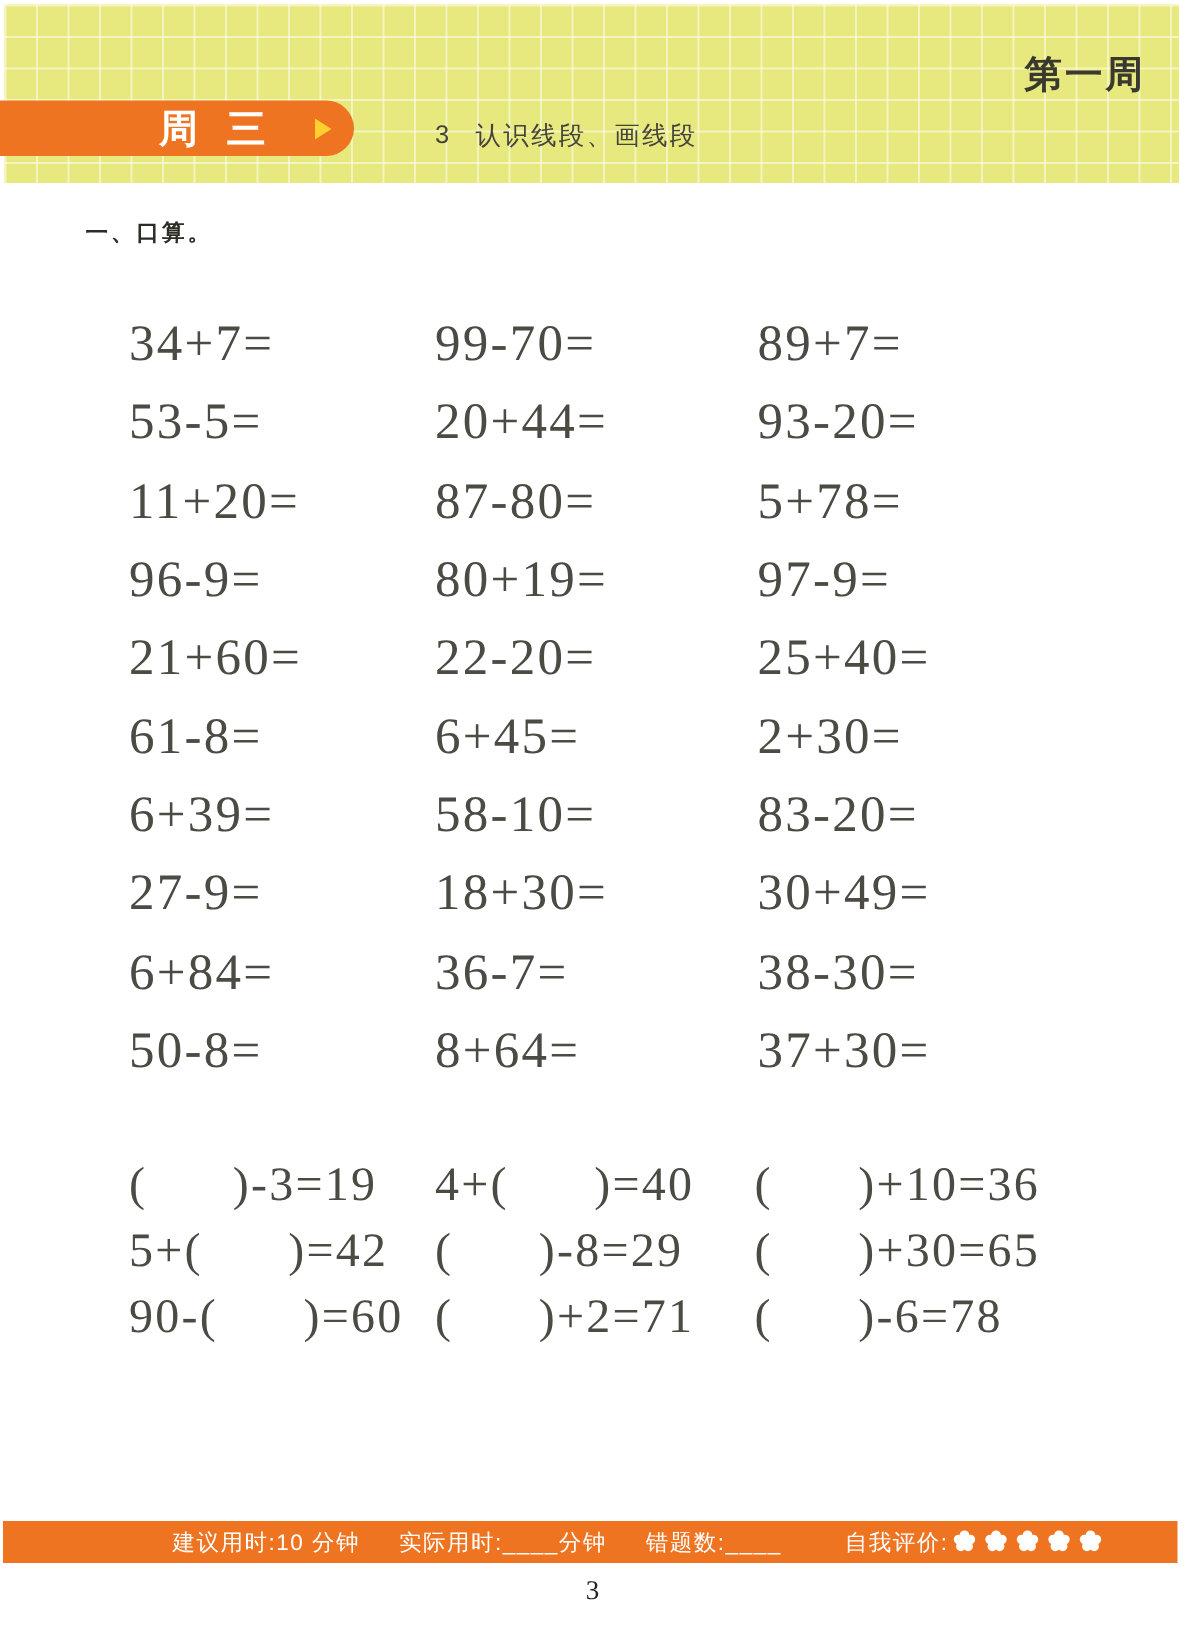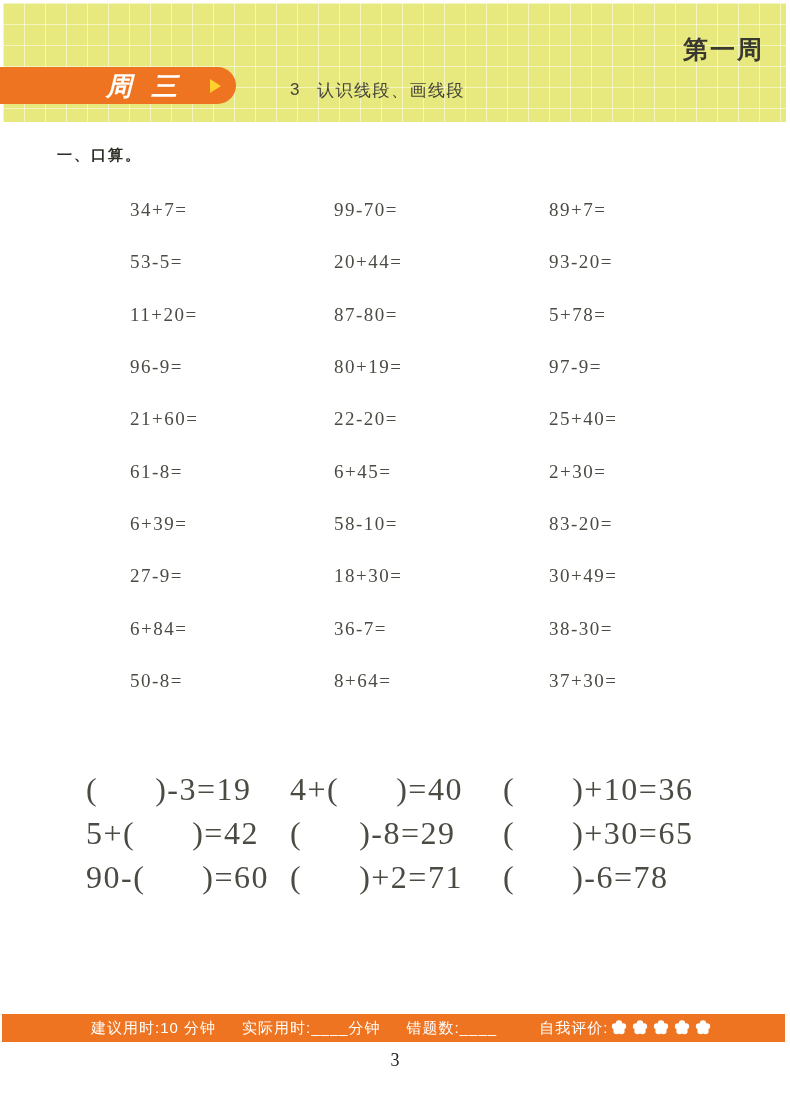--- a/index.html
+++ b/index.html
@@ -18,21 +18,21 @@
       linear-gradient(to right, rgba(255,255,255,.5) 1px, transparent 1px),
       linear-gradient(to bottom, rgba(255,255,255,.5) 1px, transparent 1px);
     background-size:21px 21px;
   }
   .week-label {
     position:absolute; top:30px; right:22px;
     font-size:25px; font-weight:700; color:#3a392f; letter-spacing:2px;
   }
   .banner {
     position:absolute; top:64px; left:-3px; width:236px; height:37px;
-    background:#ee7421; border-radius:0 19px 19px 0;font-style:italic;
+    background:#ee7421; border-radius:0 19px 19px 0;
   }
   .banner-text {
     position:absolute; left:106px; top:50%; transform:translateY(-50%);
     color:#ffffff; font-size:26px; font-weight:700; letter-spacing:6px;
     white-space:pre;
   }
   .banner-arrow {
     position:absolute; right:15px; top:50%; transform:translateY(-50%);
     width:0; height:0;
     border-left:11px solid #ffd02e;
@@ -56,38 +56,38 @@
   .h-s2 { top:731px; }
 
   
   .problems-grid {
     position:absolute; left:86px; width:660px;
     display:grid; align-items:center;
     font-family:"Liberation Serif","DejaVu Serif",serif;
     color:#4b4b44; white-space:pre;
   }
   .s1 {
-    top:184px;
+    top:204px;
     grid-template-columns:204px 215px 1fr;
     grid-auto-rows:52.3px;
-    font-size:19px; letter-spacing:1.5px;margin-left:44px;
+    font-size:34px; letter-spacing:1.5px;
   }
   .s2 {
     top:767px;
     grid-template-columns:204px 213px 1fr;
     grid-auto-rows:44px;
     font-size:32px; letter-spacing:1.5px;
   }
 
   
   .footer-bar {
     position:absolute; left:2px; right:5px; top:1014px; height:28px;
     background:#ee7421; color:#ffffff;
     display:flex; align-items:center;
-    padding-left:89px; gap:26px;
+    padding-left:113px; gap:26px;
     font-size:15px; letter-spacing:1px; white-space:pre;
   }
   .eval-group { display:flex; align-items:center; margin-left:16px; }
   .flowers { display:flex; align-items:center; gap:3px; margin-left:2px; }
   .flower-svg { display:block; }
   .page-number {
     position:absolute; top:1050px; left:0; width:100%;
     text-align:center; font-size:18px; color:#222222;
     font-family:"Liberation Serif","DejaVu Serif",serif;
   }

